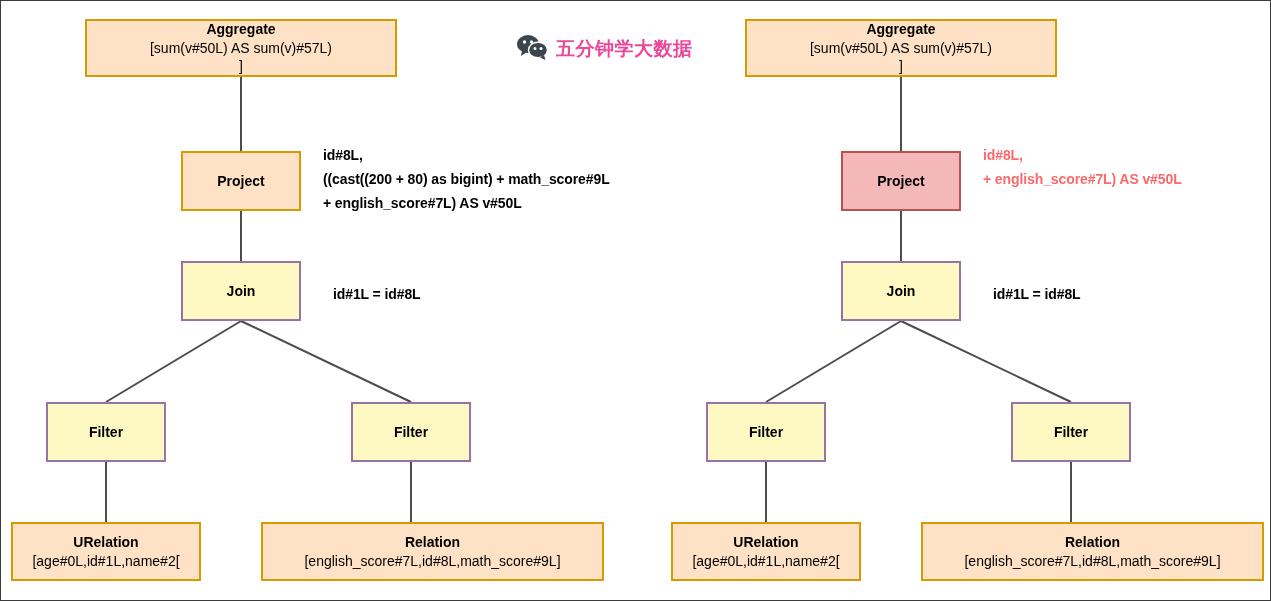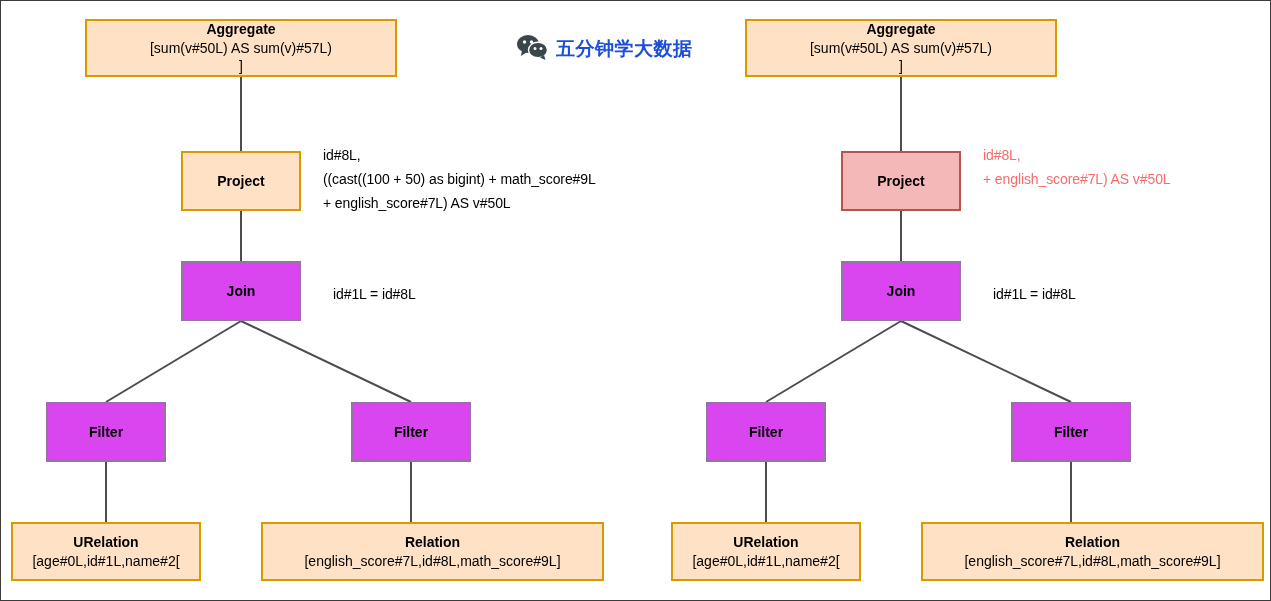--- a/index.html
+++ b/index.html
@@ -40,52 +40,52 @@
     color: #000000;
     line-height: 1.32;
     border-width: 2px;
     border-style: solid;
   }
   .node.orange {
     background: #ffe2c6;
     border-color: #d79b00;
   }
   .node.purple {
-    background: #d946ef;
+    background: #fef9c3;
     border-color: #9673a6;
   }
   .node.red {
     background: #f4b8b8;
     border-color: #b85450;
   }
   .node .line2 {
     font-weight: normal;
   }
   .edge-label {
     position: absolute;
     font-size: 14px;
-    font-weight: normal;
+    font-weight: bold;
     color: #000000;
     line-height: 1.72;
     white-space: pre;
     letter-spacing: -0.1px;
   }
   .edge-label.red-text {
     color: #fa6a6a;
   }
   .watermark {
     position: absolute;
     display: flex;
     align-items: center;
     gap: 6px;
   }
   .wm-text {
     font-size: 19px;
     font-weight: bold;
-    color: #1d4ed8;
+    color: #ec4899;
     letter-spacing: 0.5px;
   }
 </style>
 </head>
 <body>
 
 <div id="canvas">
   <svg id="edges">
       <line x1="240" y1="76" x2="240" y2="150" stroke="#4d4d4d" stroke-width="2"></line>
       <line x1="240" y1="210" x2="240" y2="260" stroke="#4d4d4d" stroke-width="2"></line>
@@ -146,21 +146,21 @@
       <div class="node orange" style="left: 670px; top: 521px; width: 190px; height: 59px;">
         <div>URelation</div>
         <div class="line2">[age#0L,id#1L,name#2[</div>
       </div>
       <div class="node orange" style="left: 920px; top: 521px; width: 343px; height: 59px;">
         <div>Relation</div>
         <div class="line2">[english_score#7L,id#8L,math_score#9L]</div>
       </div>
     </div>
   <div id="labels-layer">
-      <div class="edge-label" style="left: 322px; top: 142px;"><div>id#8L,</div><div>((cast((100 + 50) as bigint) + math_score#9L</div><div>+ english_score#7L) AS v#50L</div></div>
+      <div class="edge-label" style="left: 322px; top: 142px;"><div>id#8L,</div><div>((cast((200 + 80) as bigint) + math_score#9L</div><div>+ english_score#7L) AS v#50L</div></div>
       <div class="edge-label" style="left: 332px; top: 281px;"><div>id#1L = id#8L</div></div>
       <div class="edge-label red-text" style="left: 982px; top: 142px;"><div>id#8L,</div><div>+ english_score#7L) AS v#50L</div></div>
       <div class="edge-label" style="left: 992px; top: 281px;"><div>id#1L = id#8L</div></div>
     </div>
 
   <div class="watermark" style="left:515px; top:33px;">
     <span>
       <svg width="34" height="26" viewBox="0 0 34 26">
         <ellipse cx="12" cy="10" rx="11" ry="9" fill="#3a454c"></ellipse>
         <polygon points="6,16 5,22 11,18" fill="#3a454c"></polygon>

